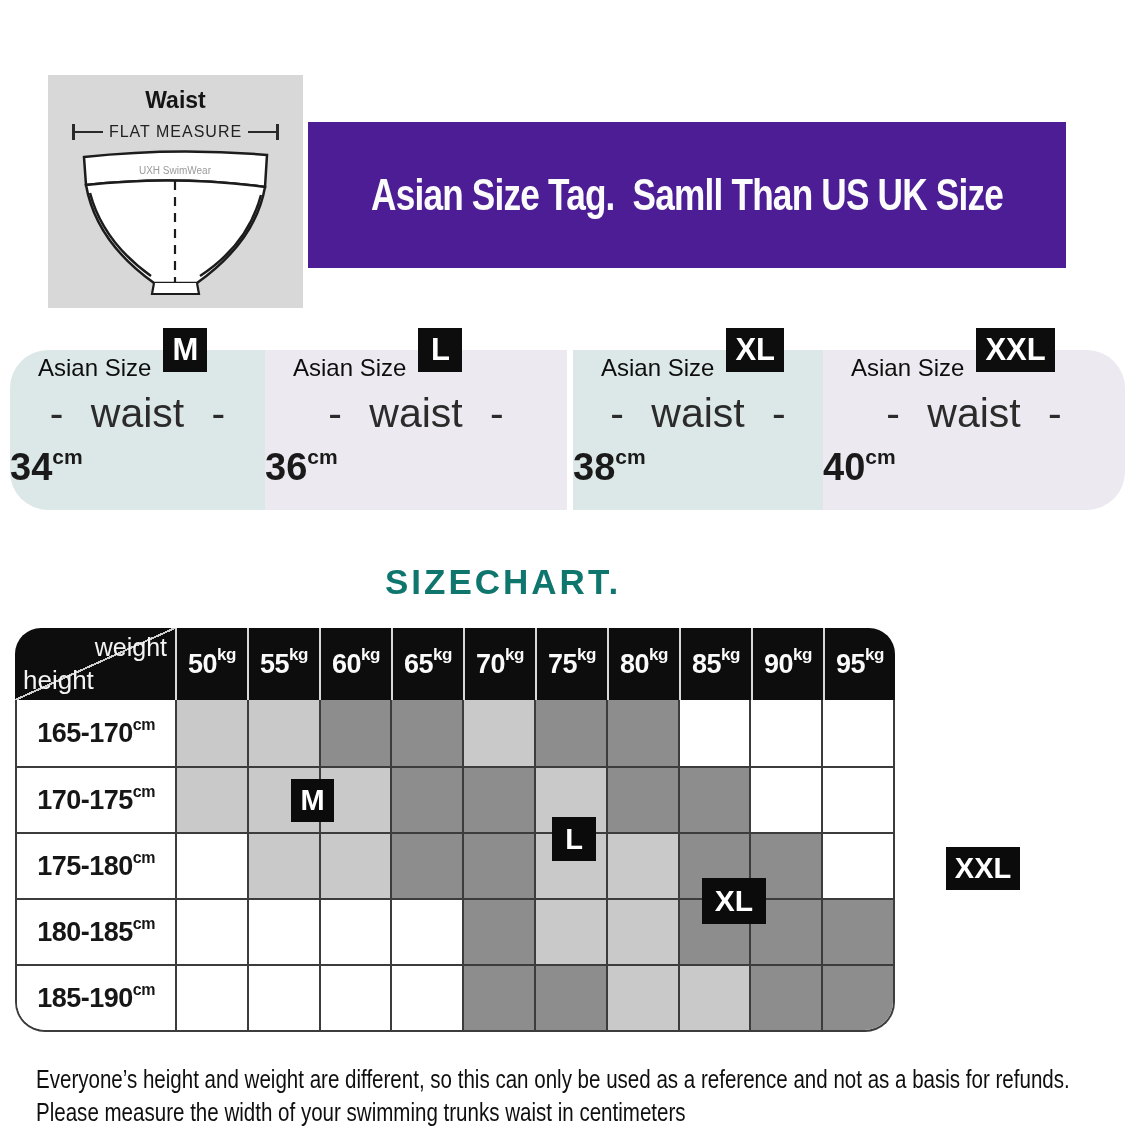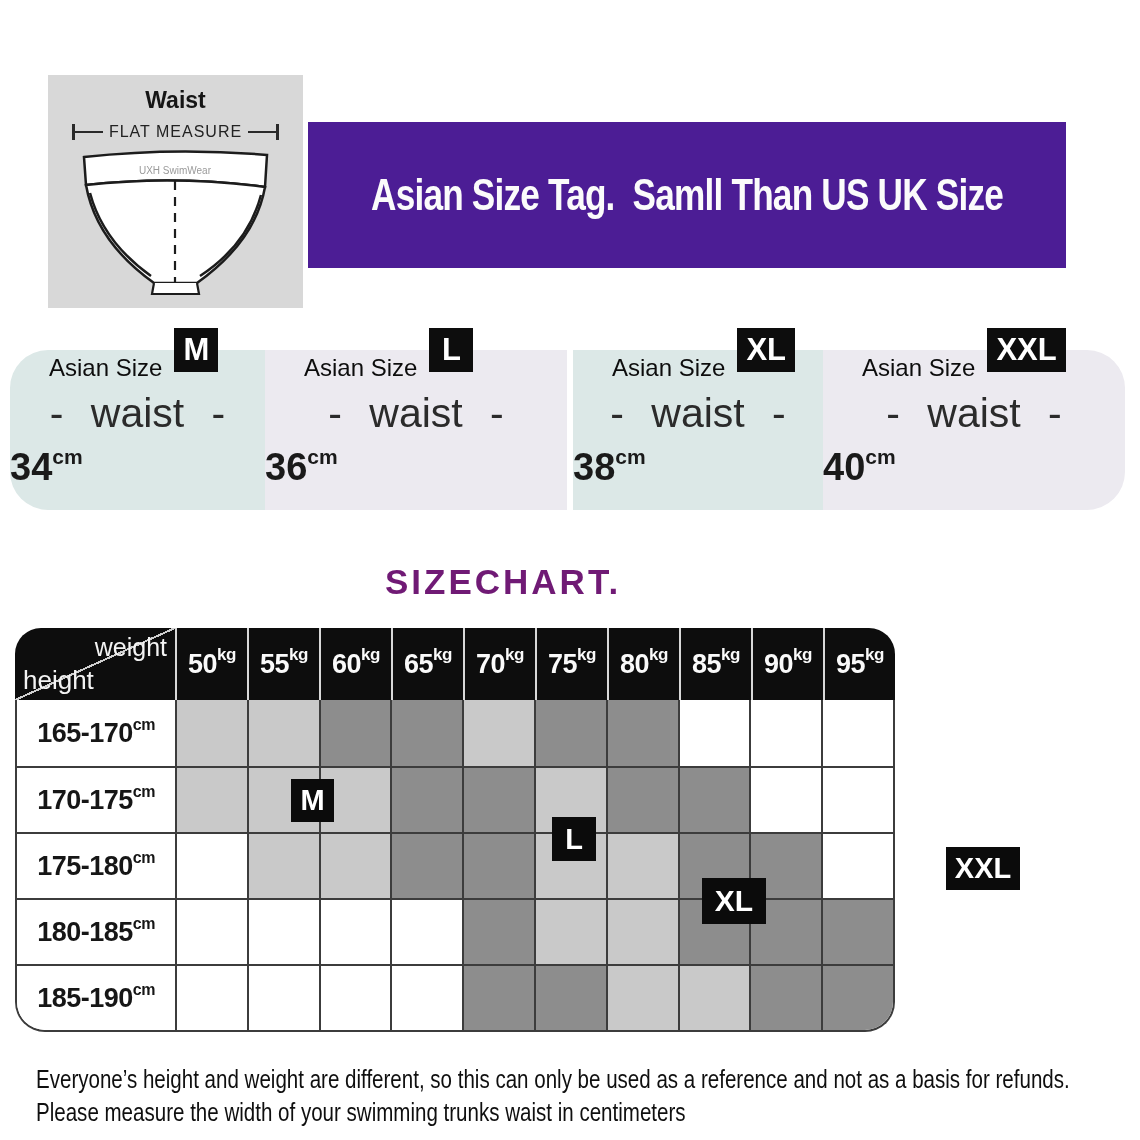--- a/index.html
+++ b/index.html
@@ -25,34 +25,34 @@
 
   
   .blocks{position:absolute;left:10px;top:350px;width:1115px;height:160px;display:flex;}
   .block{position:relative;height:160px;}
   .block.mint{background:#dce8e7;}
   .block.lav{background:#eceaf0;}
   .block.b1{width:255px;border-radius:38px 0 0 38px;}
   .block.b2{width:302px;margin-right:6px;}
   .block.b3{width:250px;}
   .block.b4{width:302px;border-radius:0 38px 38px 0;}
-  .block-head{position:absolute;top:-22px;left:39px;display:flex;align-items:flex-start;gap:12px;}
+  .block-head{position:absolute;top:-22px;left:28px;display:flex;align-items:flex-start;gap:12px;}
   .asian-label{margin-top:26px;font-size:24px;color:#0d0d0d;white-space:nowrap;}
   .size-badge{height:44px;min-width:44px;padding:0 9px;box-sizing:border-box;background:#0d0d0d;
               color:#fff;font-weight:bold;font-size:31px;display:flex;align-items:center;
               justify-content:center;}
   .waist-line{position:absolute;top:40px;left:0;right:0;text-align:center;
               font-size:41px;color:#2b2b2b;word-spacing:16px;}
   .waist-val{position:absolute;top:96px;left:0;right:0;text-align:left;
              font-size:38px;font-weight:bold;color:#1a1a1a;}
   .waist-val sup{font-size:21px;position:relative;top:-2px;vertical-align:super;}
 
   
   .sc-heading{position:absolute;left:385px;top:562px;font-size:35px;font-weight:bold;
-              letter-spacing:3px;color:#701a75;}
+              letter-spacing:3px;color:#0f766e;}
 
   
   .sc-table{position:absolute;left:15px;top:628px;width:880px;}
   .sc-header{display:flex;height:72px;background:#0d0d0d;border-radius:26px 26px 0 0;
              overflow:hidden;}
   .sc-corner{position:relative;width:160px;box-sizing:border-box;flex:none;
              background:linear-gradient(to bottom right,
                rgba(0,0,0,0) calc(50% - 1px), #cfcfcf calc(50% - 1px),
                #cfcfcf calc(50% + 1px), rgba(0,0,0,0) calc(50% + 1px));}
   .sc-corner .w{position:absolute;top:5px;right:8px;font-size:25px;color:#f3f3f3;}

